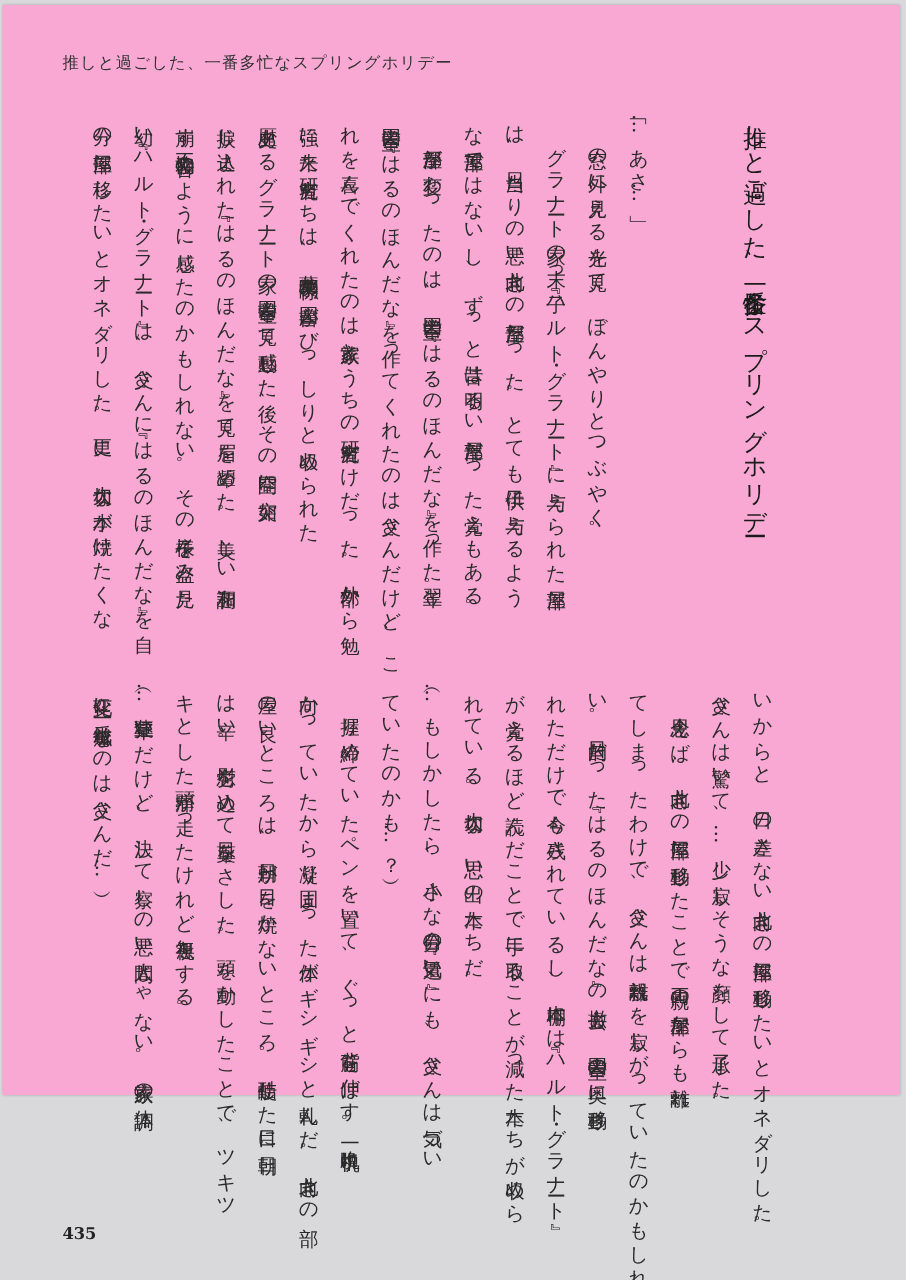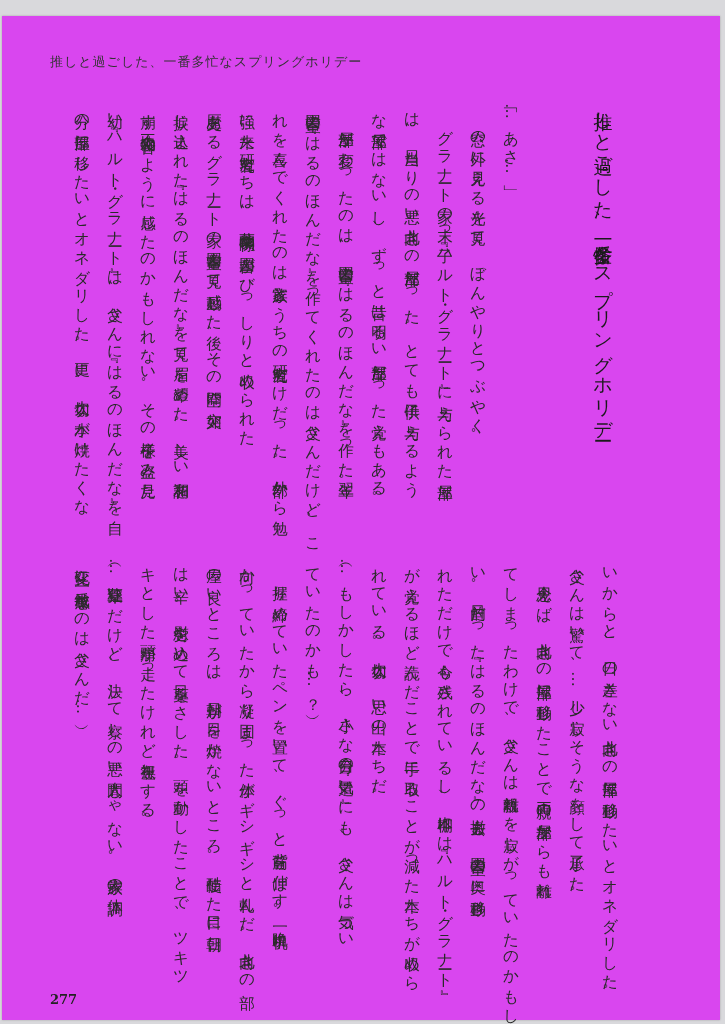--- a/index.html
+++ b/index.html
@@ -3,22 +3,22 @@
 <meta charset="utf-8">
 <style>
   html, body { margin: 0; padding: 0; }
   body {
     width: 725px; height: 1024px; overflow: hidden;
     background: #d9d9dc;
     font-family: "DejaVu Serif", "Liberation Serif", serif;
     position: relative;
   }
   .page {
-    position: absolute; left: 2px; top: 16px; width: 718px; height: 1004px;
-    background: #d946ef;
+    position: absolute; left: 2px; top: 4px; width: 718px; height: 872px;
+    background: #f9a8d4;
     box-shadow: 0 0 2px rgba(0,0,0,0.25);
   }
   .running-head {
     position: absolute; left: 48px; top: 37px;
     font-size: 13px; letter-spacing: 1px; color: #333;
     white-space: nowrap;
   }
   .page-number {
     position: absolute; left: 48px; top: 976px;
     font-size: 13px; font-weight: bold; color: #222;
@@ -75,14 +75,14 @@
   <div class="col" style="left:327px; top:541px;">（…もしかしたら、小さな自分の『気遣い』にも、父さんは気づい</div>
   <div class="col" style="left:294px; top:541px;">ていたのかも…？）</div>
   <div class="col" style="left:261px; top:541px;">　握り締めていたペンを置いて、ぐっと背筋を伸ばす。一晩中机に</div>
   <div class="col" style="left:228px; top:541px;">向かっていたから凝り固まった体がギシギシと軋んだ。北向きの部</div>
   <div class="col" style="left:195px; top:541px;">屋の良いところは、朝日が目を焼かないところ。酷使した目に朝日</div>
   <div class="col" style="left:162px; top:541px;">は辛い。慰労を込めて目薬をさした。頭を動かしたことで、ツキツ</div>
   <div class="col" style="left:129px; top:541px;">キとした頭痛が走ったけれど無視をする。</div>
   <div class="col" style="left:96px; top:541px;">（…薬草狂いだけど、決して察しの悪い人間じゃない。家族の体調</div>
   <div class="col" style="left:63px; top:541px;">変化に一番敏感なのは父さんだ…）</div>
 
-  <div class="page-number">277</div>
+  <div class="page-number">435</div>
 </div>
 
 </body></html>

